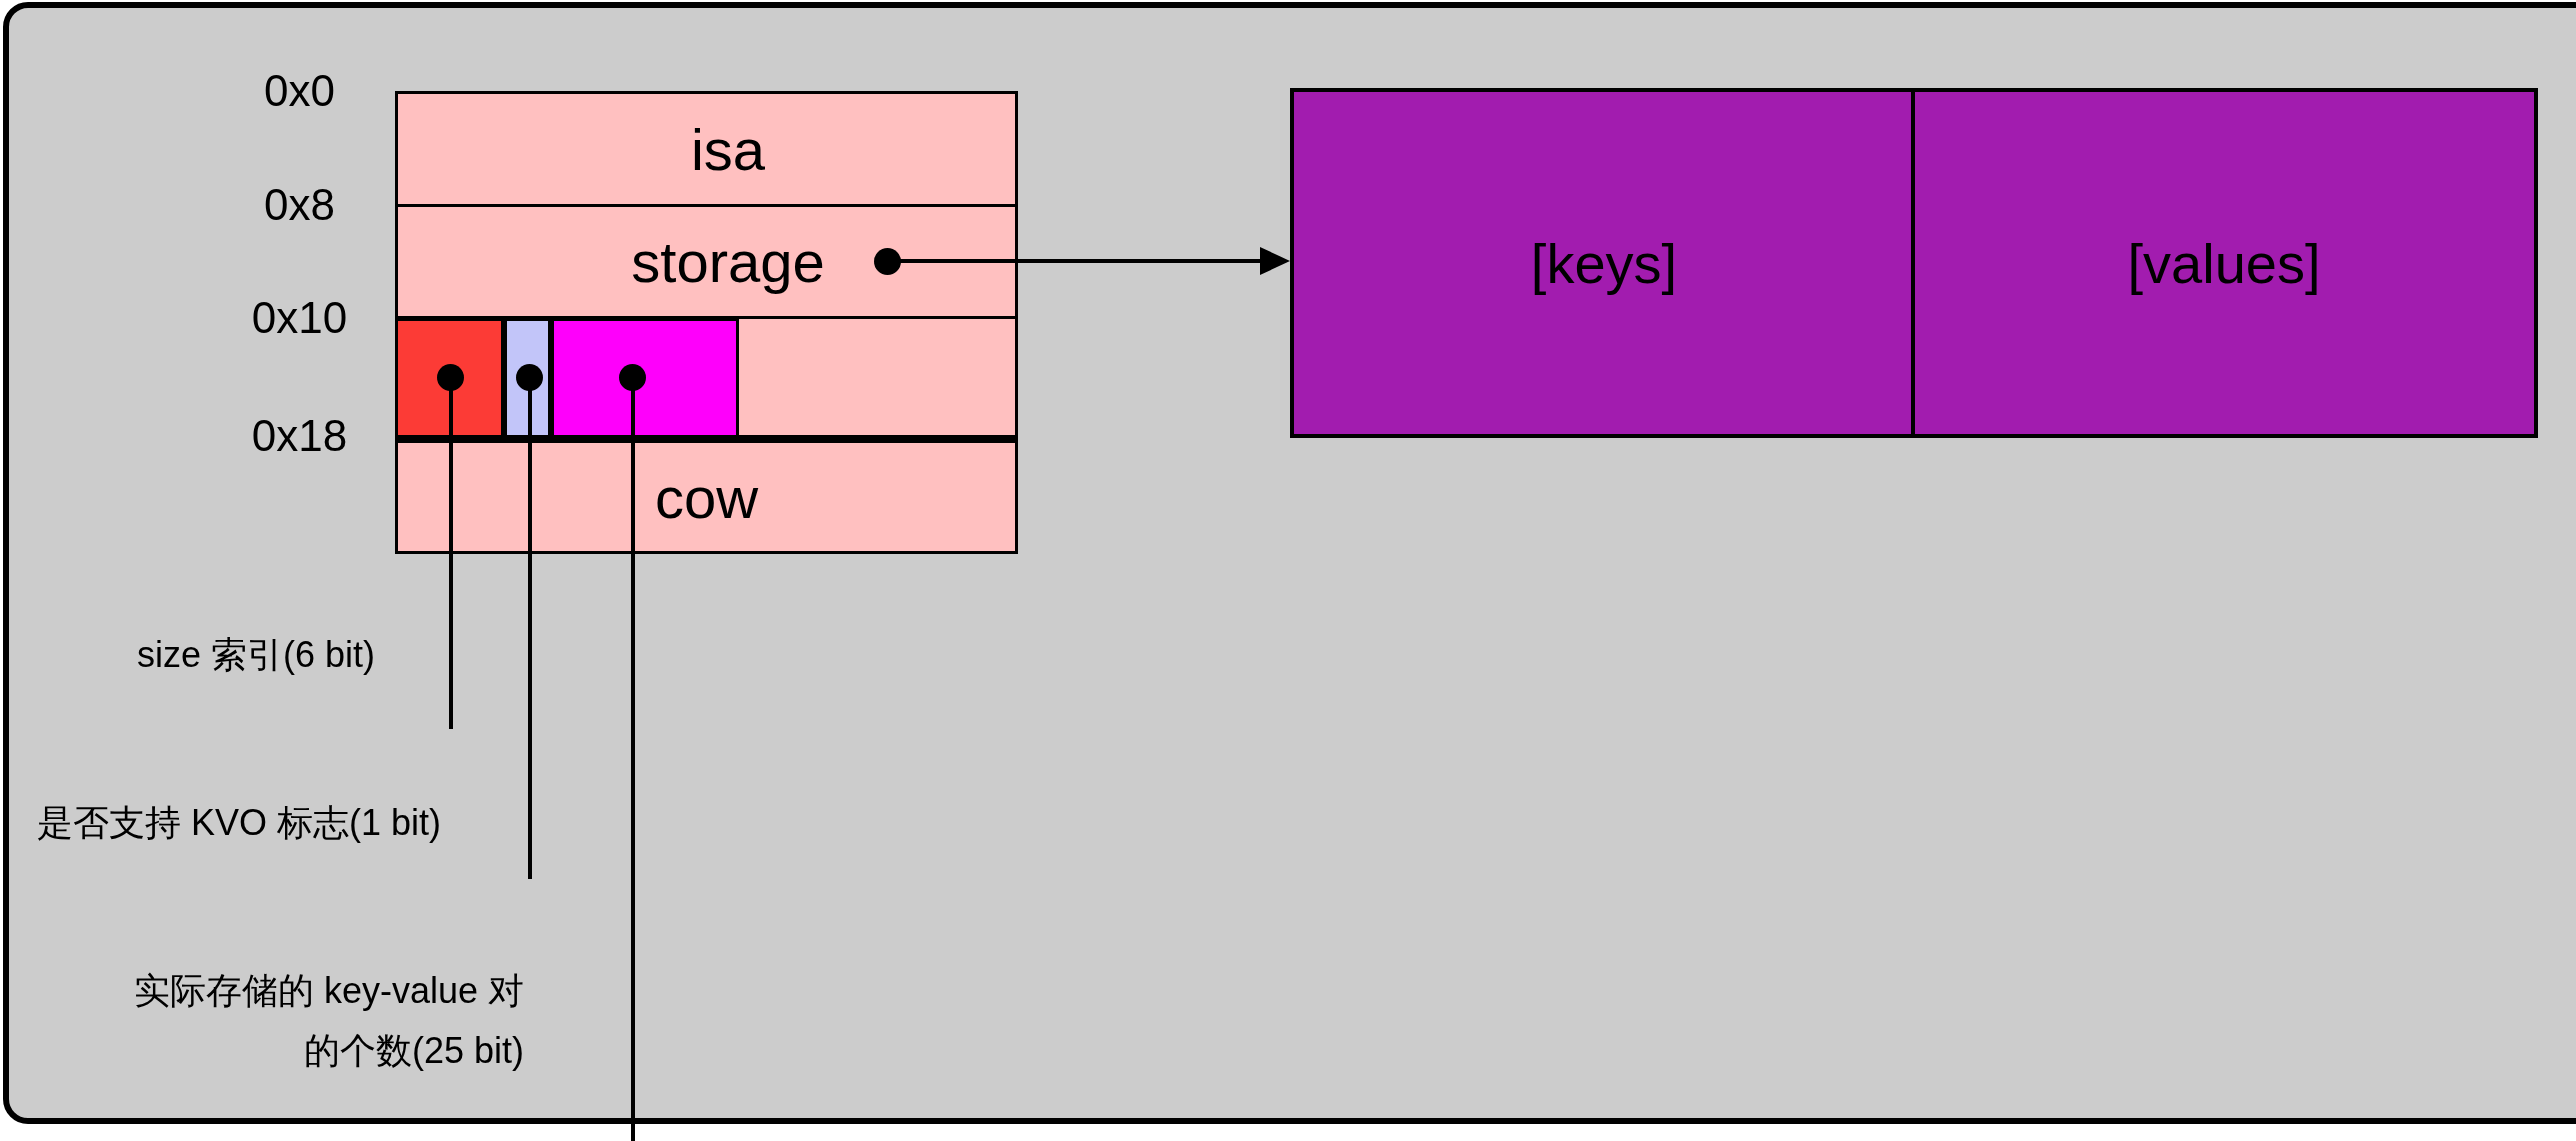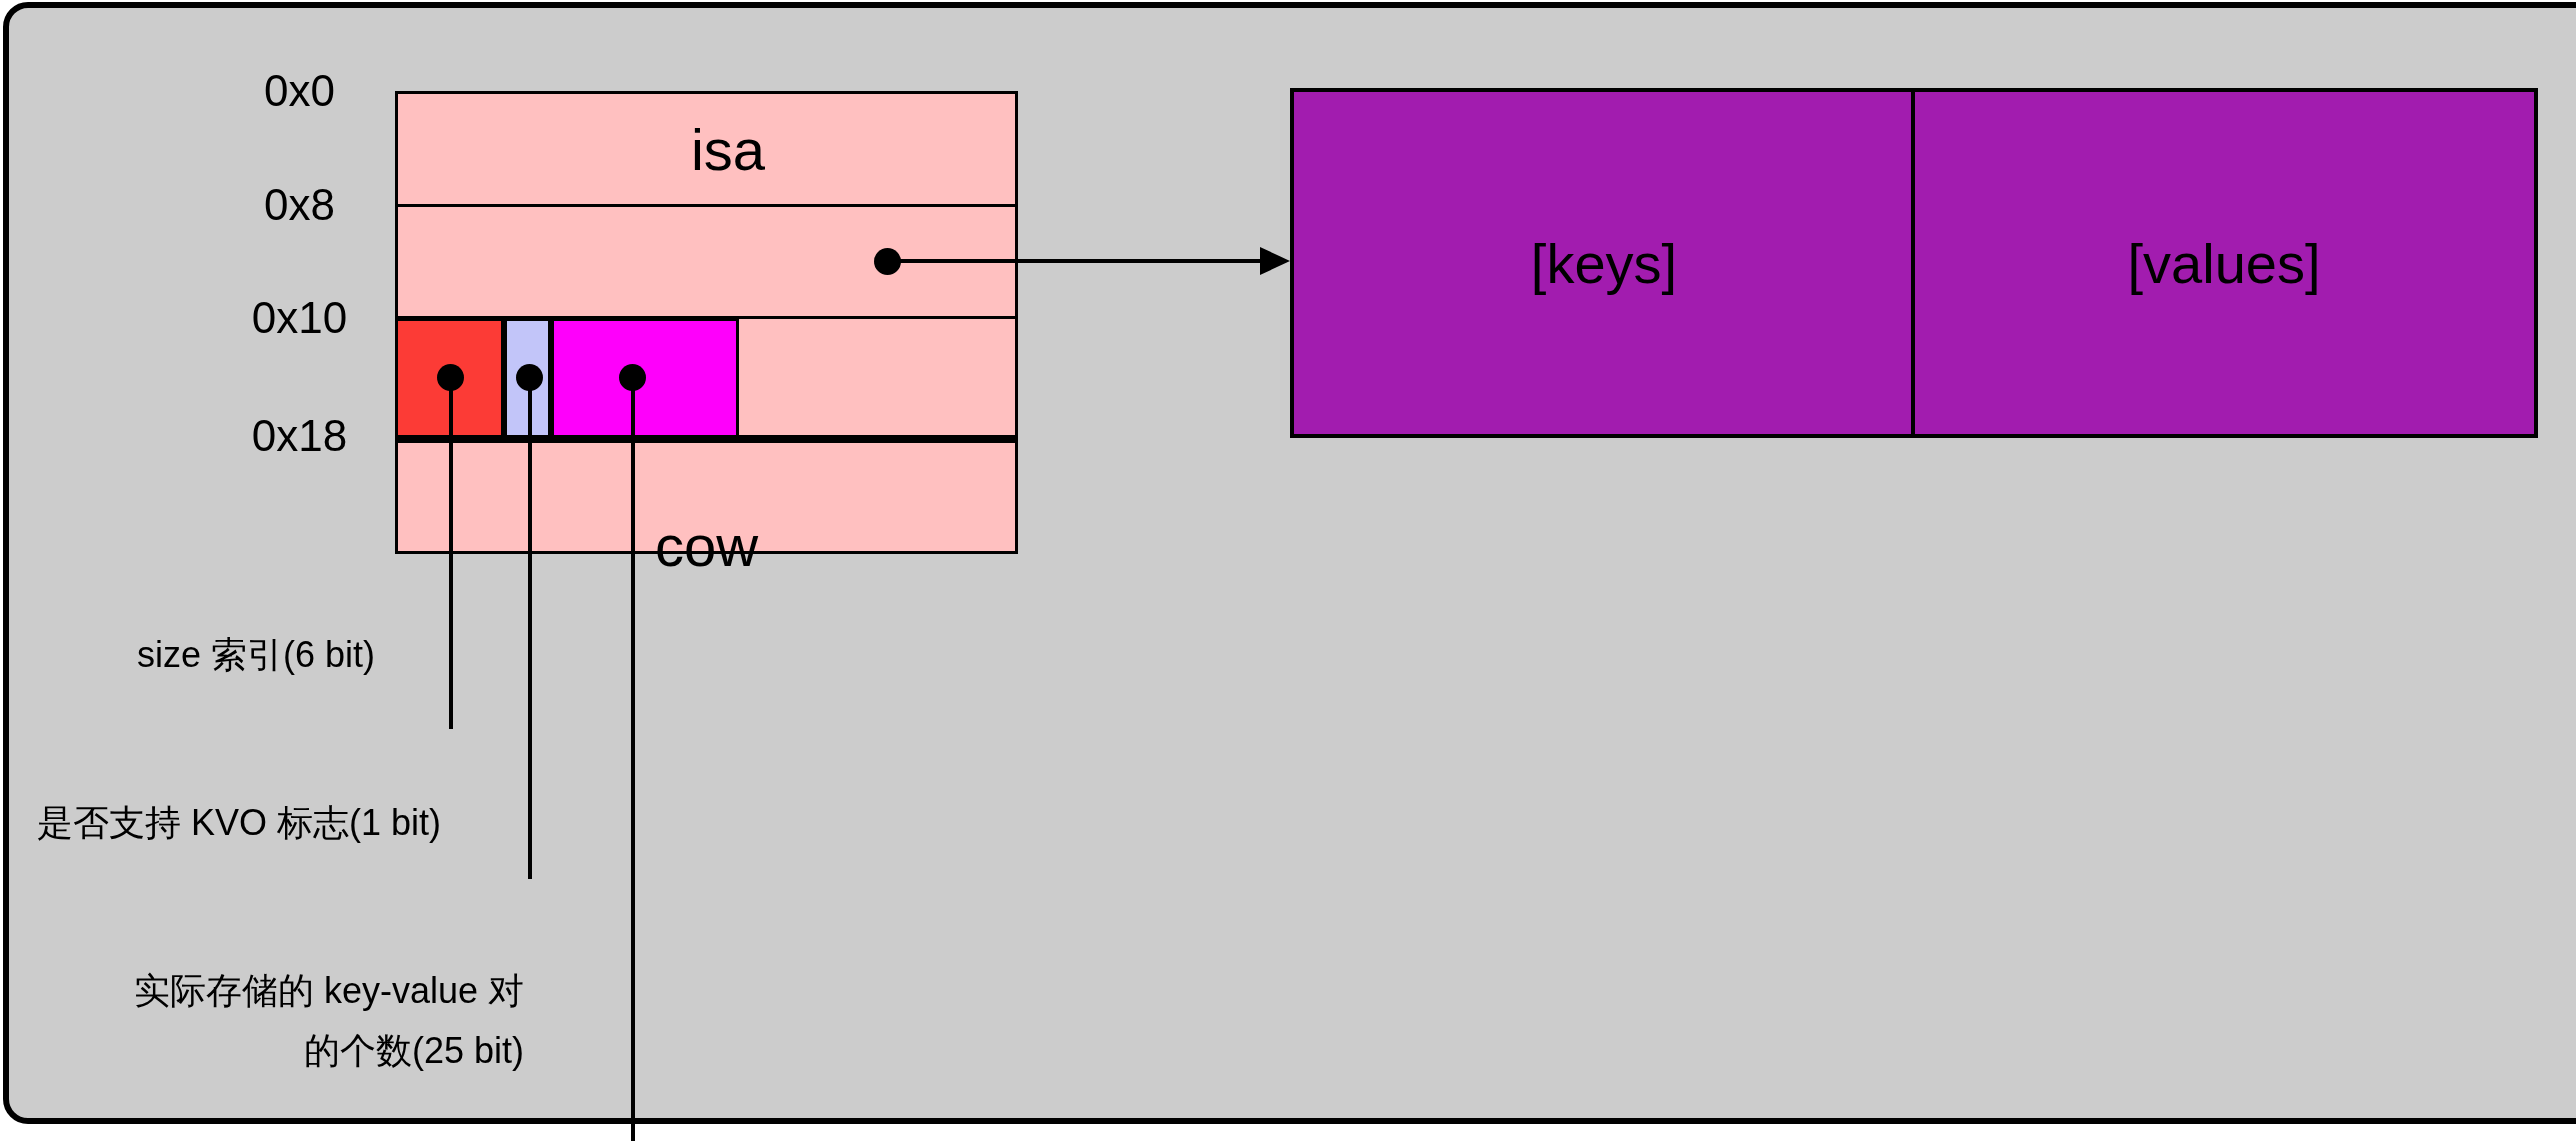--- a/index.html
+++ b/index.html
@@ -109,21 +109,22 @@
   <div class="abs addr" style="top:183px;">0x8</div>
   <div class="abs addr" style="top:296px;">0x10</div>
   <div class="abs addr" style="top:414px;">0x18</div>
 
   <div id="memory-box" class="abs" style="background-color: rgb(255, 192, 192);"></div>
 
   <div class="abs hline" style="left:395px; top:204px; width:623px; height:3.1px;"></div>
   <div class="abs hline" style="left:395px; top:316px; width:623px; height:3.1px;"></div>
 
   <div class="abs row-label" style="left:442px; top:95px; width:572px; height:109px;">isa</div>
-  <div class="abs row-label" style="left:395px; top:444px; width:623px; height:107px;margin-top:48px;">cow</div>
+  <div class="abs row-label" style="left:442px; top:207px; width:572px; height:109px;">storage</div>
+  <div class="abs row-label" style="left:395px; top:444px; width:623px; height:107px;">cow</div>
 
   <div class="abs segment" style="left: 395px; width: 109px; background-color: rgb(252, 59, 54);"></div>
   <div class="abs segment" style="left: 504px; width: 47px; background-color: rgb(194, 197, 249);"></div>
   <div class="abs segment" style="left: 551px; width: 188px; background-color: rgb(254, 0, 251);"></div>
 
   <div class="abs hline z2" style="left:395px; top:435px; width:623px; height:8.2px;"></div>
 
   <div class="abs dot z3" style="left:437px; top:364px;"></div>
   <div class="abs dot z3" style="left:516px; top:364px;"></div>
   <div class="abs dot z3" style="left:619px; top:364px;"></div>

